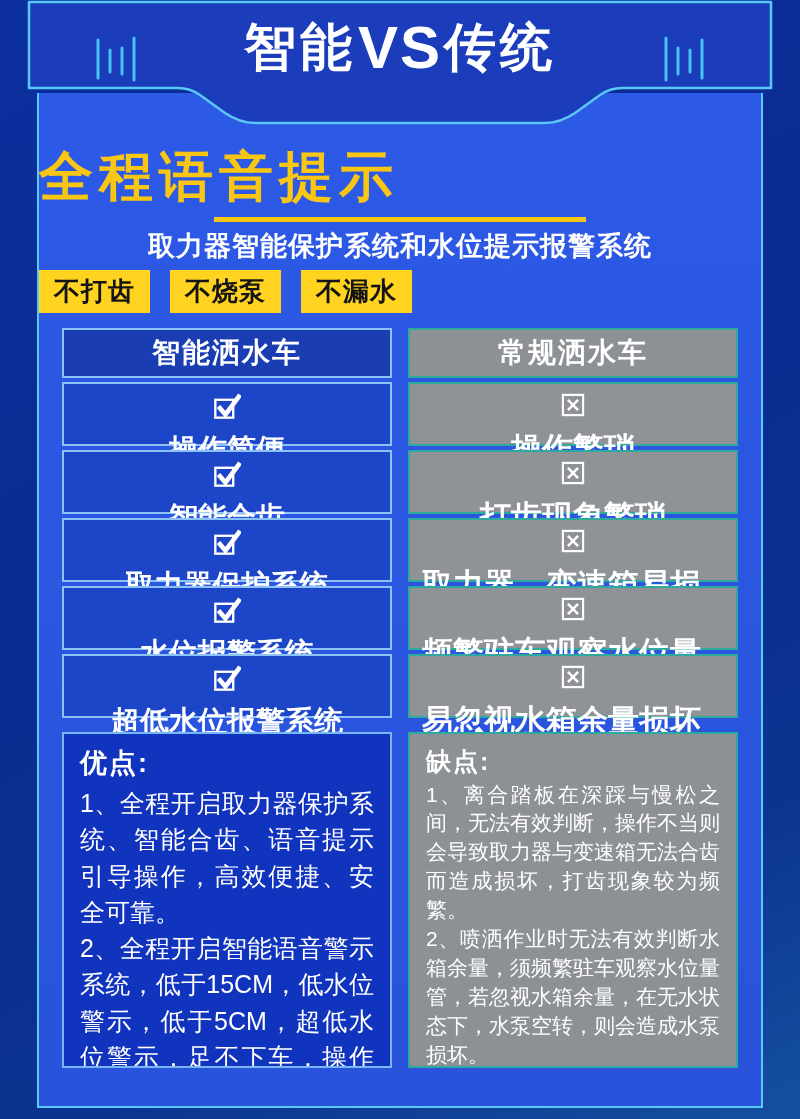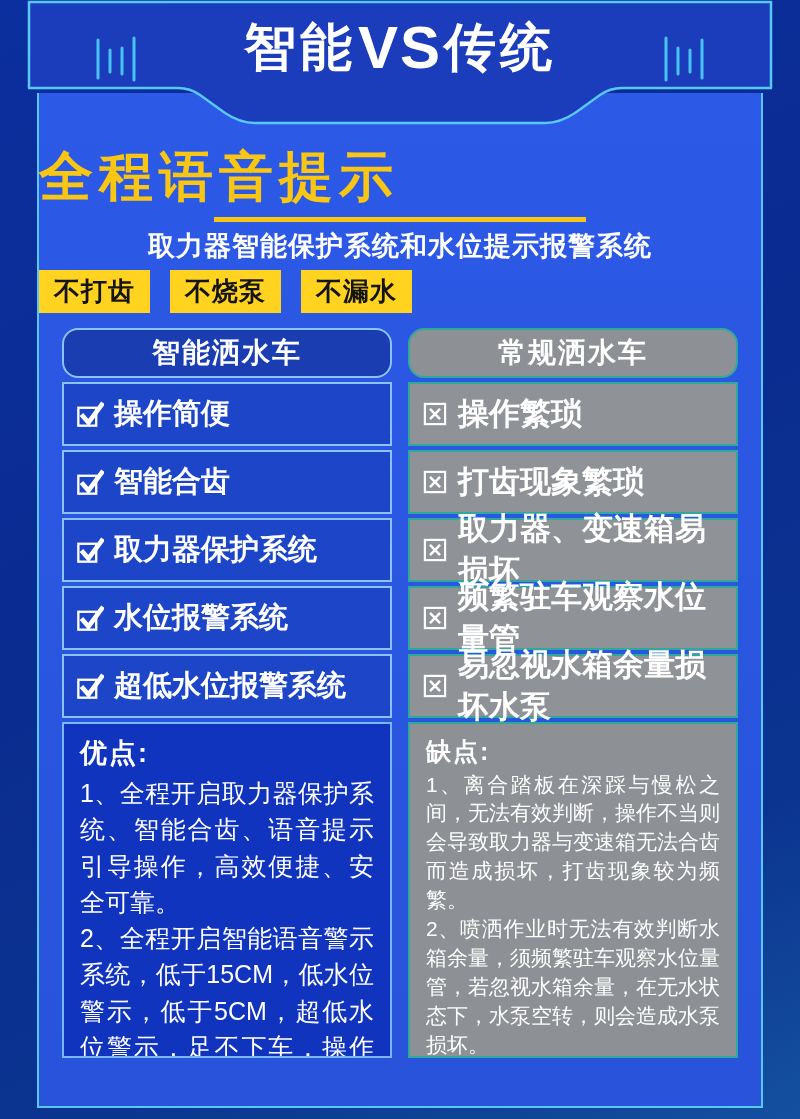--- a/index.html
+++ b/index.html
@@ -51,35 +51,35 @@
 
   
   .columns {
     position:absolute; top:235px; left:23px; right:23px;
     display:flex; gap:16px;
   }
   .col { flex:1; display:flex; flex-direction:column; gap:4px; }
 
   .col-header {
     height:50px; display:flex; align-items:center; justify-content:center;
-    font-size:28px; font-weight:800; color:#fff; letter-spacing:2px;border-radius:16px;
+    font-size:28px; font-weight:800; color:#fff; letter-spacing:2px;
   }
   .row {
     height:64px; display:flex; align-items:center; gap:10px;
-    padding:8px 12px; color:#fff; font-weight:800;
+    padding:8px 12px; color:#fff; font-weight:800;flex-direction:column;
   }
   .row .icon { flex:0 0 auto; display:flex; }
 
   .smart .col-header { background:#1a3db2; border:2px solid #8cc3f6; }
   .smart .row        { background:#1c45c8; border:2px solid #8cc3f6; font-size:29px; }
   .regular .col-header { background:#8d9094; border:2px solid #2fa99b; }
   .regular .row        { background:#8f9296; border:2px solid #2fa99b; font-size:31px; }
 
   .notes {
-    margin-top:0; height:336px; padding:10px 16px 0 16px; color:#fff; overflow:hidden;
+    margin-top:10px; height:336px; padding:10px 16px 0 16px; color:#fff; overflow:hidden;
   }
   .smart .notes   { background:#1134be; border:2px solid #79b7f3; font-size:25px; line-height:1.45; }
   .regular .notes { background:#8d9094; border:2px solid #2fa99b; font-size:21px; line-height:1.38; }
   .notes .notes-title { font-weight:900; font-size:27px; margin-bottom:2px; letter-spacing:2px; }
   .regular .notes .notes-title { font-size:25px; }
   .notes p { text-align:justify; }
 </style>
 </head>
 <body>
 

